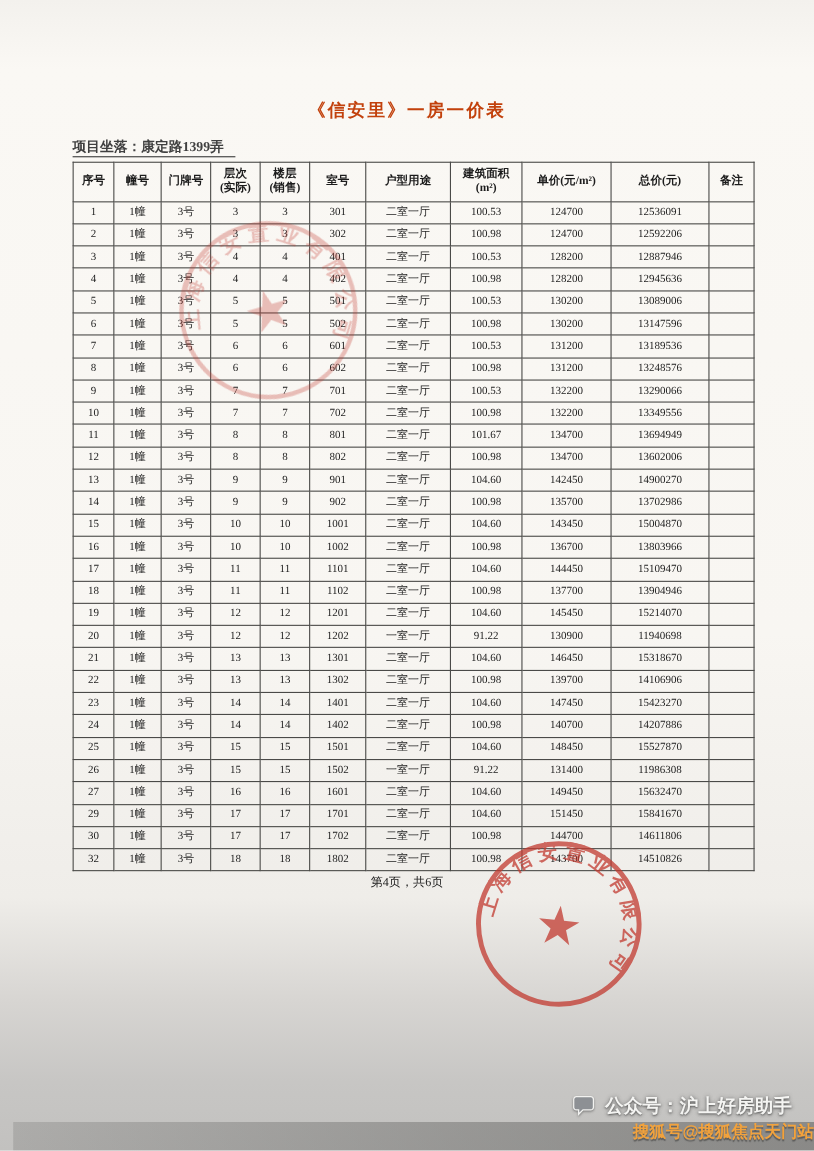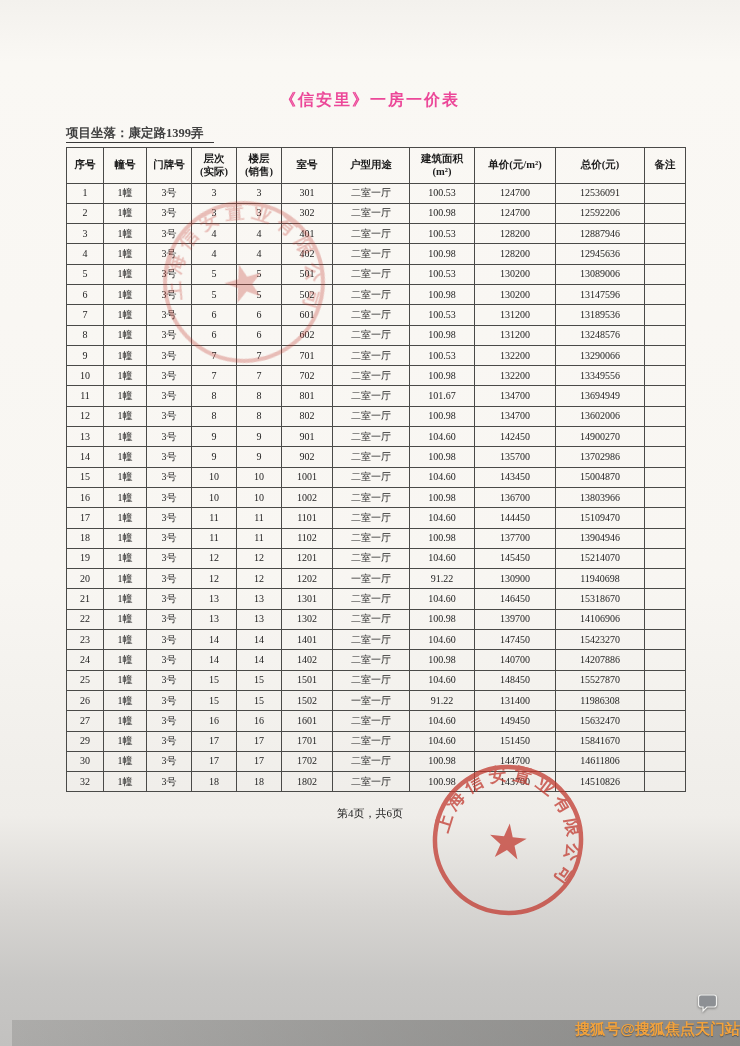--- a/index.html
+++ b/index.html
@@ -4,21 +4,21 @@
 <style>
   html,body{margin:0;padding:0;}
   body{
     width:740px;height:1046px;position:relative;overflow:hidden;
     font-family:"Liberation Serif","DejaVu Serif",serif;
     background:linear-gradient(180deg,#f3f1ed 0%,#faf8f4 6%,#f8f6f2 55%,#efede9 78%,#d7d5d2 87%,#c7c6c4 94%,#c2c1bf 100%);
   }
   .page{position:absolute;inset:0;}
   .doc-title{
     margin:0;padding-top:90px;text-align:center;
-    font-size:16px;font-weight:bold;letter-spacing:2px;color:#ec4899;
+    font-size:16px;font-weight:bold;letter-spacing:2px;color:#c2410c;
   }
   .location-line{
     margin:16px 0 0 66px;font-size:12.5px;font-weight:bold;color:#404040;
     display:inline-block;border-bottom:1.2px solid #3a3a3a;padding:0 10px 2px 0;
   }
   .location-wrap{margin:0;line-height:1;}
   table.price-table{
     margin:4px 0 0 66px;width:608px;table-layout:fixed;
     border-collapse:collapse;background:transparent;
   }
@@ -35,21 +35,21 @@
   .price-table th:nth-child(3),.price-table td:nth-child(3){width:44px;}
   .price-table th:nth-child(4),.price-table td:nth-child(4){width:44px;}
   .price-table th:nth-child(5),.price-table td:nth-child(5){width:44px;}
   .price-table th:nth-child(6),.price-table td:nth-child(6){width:50px;}
   .price-table th:nth-child(7),.price-table td:nth-child(7){width:76px;}
   .price-table th:nth-child(8),.price-table td:nth-child(8){width:64px;}
   .price-table th:nth-child(9),.price-table td:nth-child(9){width:80px;}
   .price-table th:nth-child(10),.price-table td:nth-child(10){width:88px;}
   .price-table th:nth-child(11),.price-table td:nth-child(11){width:40px;}
   .page-number{
-    width:608px;margin-left:66px;text-align:center;margin-top:14px;
+    width:608px;margin-left:66px;text-align:center;margin-top:2px;
     font-size:11px;color:#222;
   }
   .seal{position:absolute;pointer-events:none;}
   .seal-top{left:158px;top:196px;opacity:0.30;transform:rotate(-16deg);filter:blur(0.4px);}
   .seal-bottom{left:428px;top:760px;opacity:0.75;transform:rotate(6deg);}
   .wm-wechat{
     position:absolute;top:994px;right:20px;display:flex;align-items:center;gap:7px;
     font-family:"Liberation Sans","DejaVu Sans",sans-serif;
     font-size:17px;font-weight:bold;color:#f4f4f2;
     text-shadow:0 1px 2px rgba(40,40,40,0.65),0 0 4px rgba(60,60,60,0.45);
@@ -513,19 +513,20 @@
     </text>
     <text x="80" y="98" text-anchor="middle" font-size="48" fill="#c23a30">★</text>
   </svg>
 
   <div class="wm-wechat">
     <span class="wm-chat-icon">
       <svg width="22" height="20" viewBox="0 0 22 20">
         <path d="M3 1 h13 a2.5 2.5 0 0 1 2.5 2.5 v7 a2.5 2.5 0 0 1 -2.5 2.5 h-7 l-4 4 v-4 h-2 a2.5 2.5 0 0 1 -2.5 -2.5 v-7 A2.5 2.5 0 0 1 3 1 z" fill="#8d9094" stroke="#f2f2f0" stroke-width="1.2"></path>
       </svg>
     </span>
+    <span>公众号：沪上好房助手</span>
   </div>
 
   <div class="wm-bar">
     <span class="wm-sohu">搜狐号@搜狐焦点天门站</span>
   </div>
 
 </div>
 
 </body></html>

